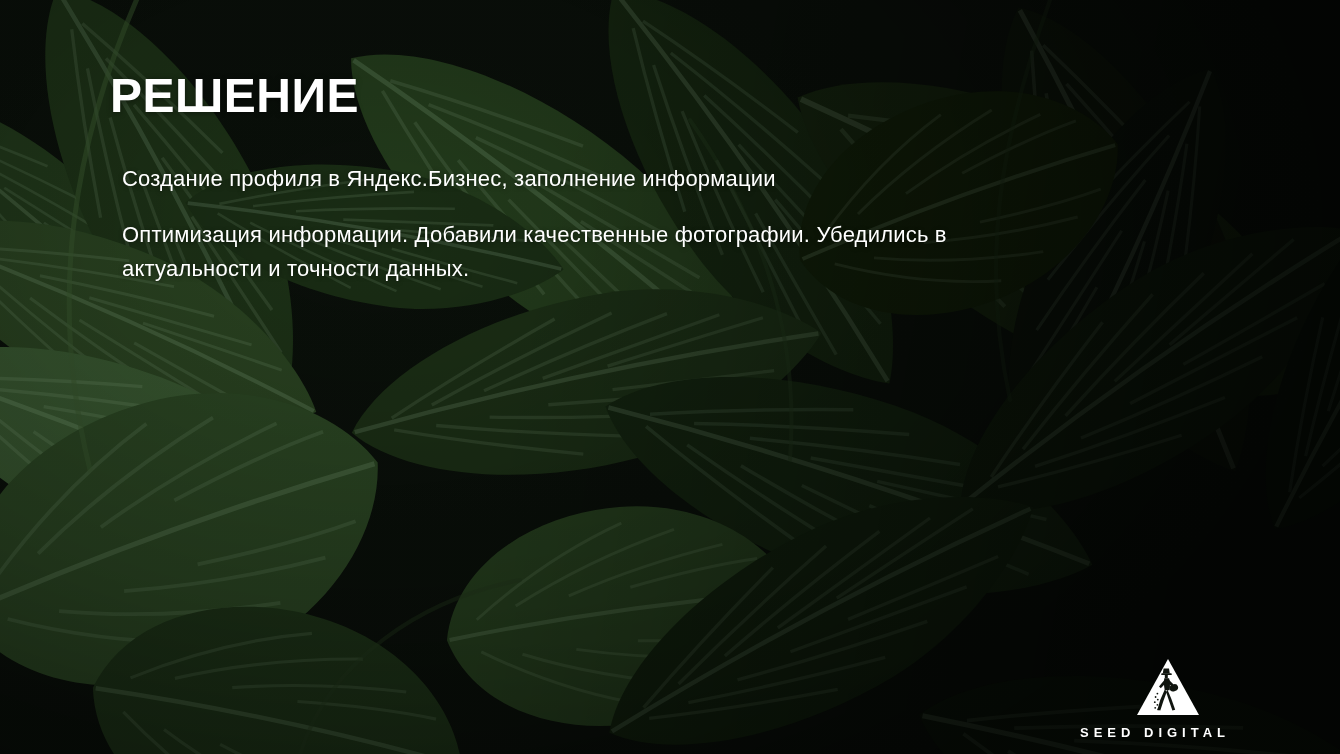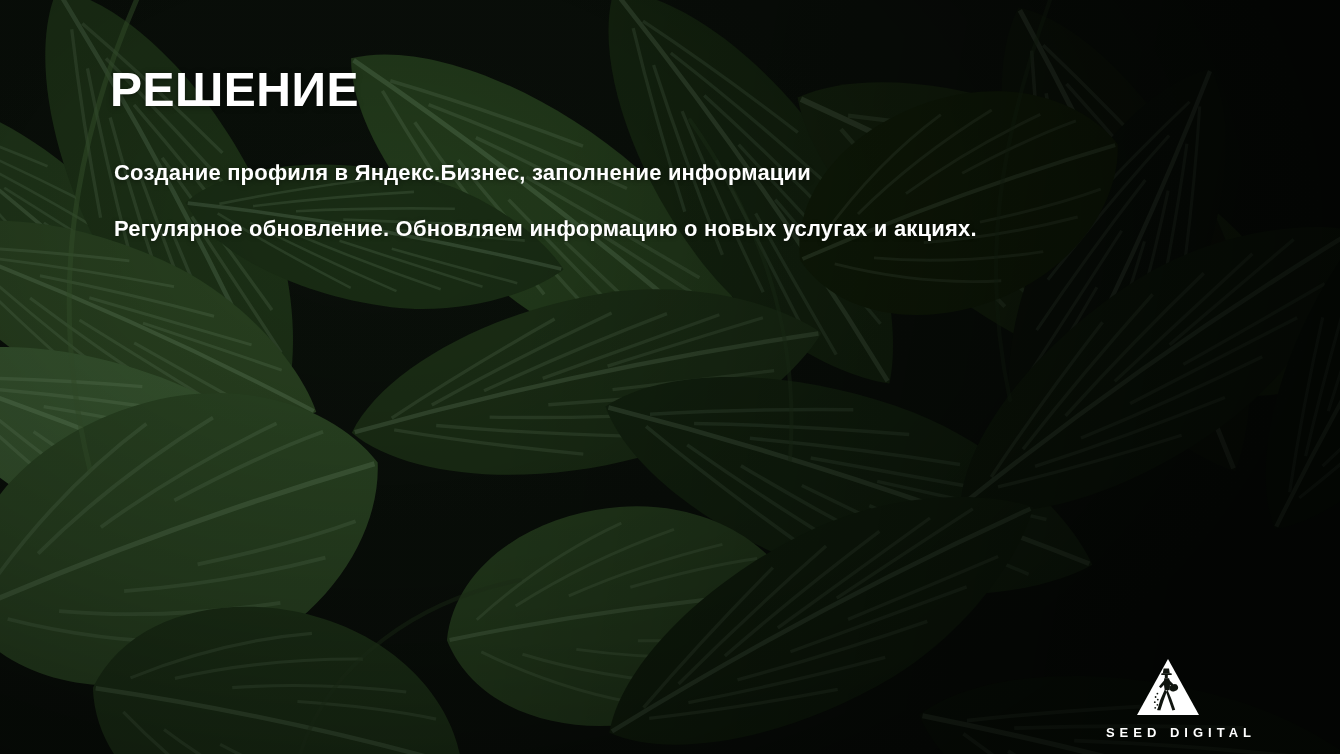--- a/index.html
+++ b/index.html
@@ -14,39 +14,39 @@
   .bg-svg .blade{fill:currentColor;}
   .bg-svg .vein{fill:none;stroke:rgba(215,255,215,0.10);stroke-width:2.2;}
   .bg-svg .vein.mid{stroke:rgba(215,255,215,0.14);stroke-width:3;}
   .vignette{
     position:absolute;inset:0;pointer-events:none;
     background:
       radial-gradient(ellipse 950px 650px at 28% 30%, rgba(0,0,0,0) 0%, rgba(0,0,0,0.25) 60%, rgba(0,0,0,0.5) 100%),
       linear-gradient(100deg, rgba(0,0,0,0.05) 40%, rgba(0,0,0,0.42) 88%);
   }
   .content{
-    position:absolute;left:110px;top:66px;width:1000px;
+    position:absolute;left:110px;top:72px;width:1000px;
     color:#ffffff;
   }
   .title{
     margin:0 0 42px 0;
     font-size:48px;line-height:1;
     font-weight:800;letter-spacing:0.5px;
     text-shadow:0 1px 6px rgba(0,0,0,0.45);
   }
   .para{
-    margin:0 0 22px 4px;
+    margin:0 0 22px 12px;
     font-size:22px;line-height:34px;
-    font-weight:700;letter-spacing:0.2px;
+    font-weight:400;letter-spacing:0.2px;
     white-space:pre-line;
     text-shadow:0 1px 5px rgba(0,0,0,0.45);
   }
   .logo{
     position:absolute;right:84px;bottom:14px;width:176px;
-    text-align:right;color:#ffffff;
+    text-align:left;color:#ffffff;
   }
   .logo-mark{display:block;margin:0 auto;}
   .logo-text{
     margin-top:7px;
     font-size:13px;font-weight:700;letter-spacing:5px;
     white-space:nowrap;
   }
 </style>
 </head>
 <body>
@@ -114,21 +114,22 @@
       <path d="M1050,0 C1000,140 980,260 1010,400" stroke="#1c2f16" stroke-width="4" opacity="0.4"></path>
       <path d="M300,754 C330,660 420,600 520,580" stroke="#24391d" stroke-width="4" opacity="0.45"></path>
     </g>
   </svg>
 
   <div class="vignette"></div>
 
   <div class="content">
     <h1 class="title">РЕШЕНИЕ</h1>
     <p class="para">Создание профиля в Яндекс.Бизнес, заполнение информации</p>
-    <p class="para">Регулярное обновление. Обновляем информацию о новых услугах и акциях.</p>
+    <p class="para">Оптимизация информации. Добавили качественные фотографии. Убедились в
+актуальности и точности данных.</p>
   </div>
 
   <div class="logo">
     <svg class="logo-mark" width="66" height="60" viewBox="0 0 66 60" aria-hidden="true">
       <polygon points="33,1 64,57 2,57" fill="#ffffff"></polygon>
       <g fill="#10150f" stroke="none">
 
         <rect x="26.2" y="15.2" width="10.6" height="1.9" rx="0.9"></rect>
         <path d="M28.6,10.6 h5.4 l0.8,4.8 h-7 z"></path>
 

